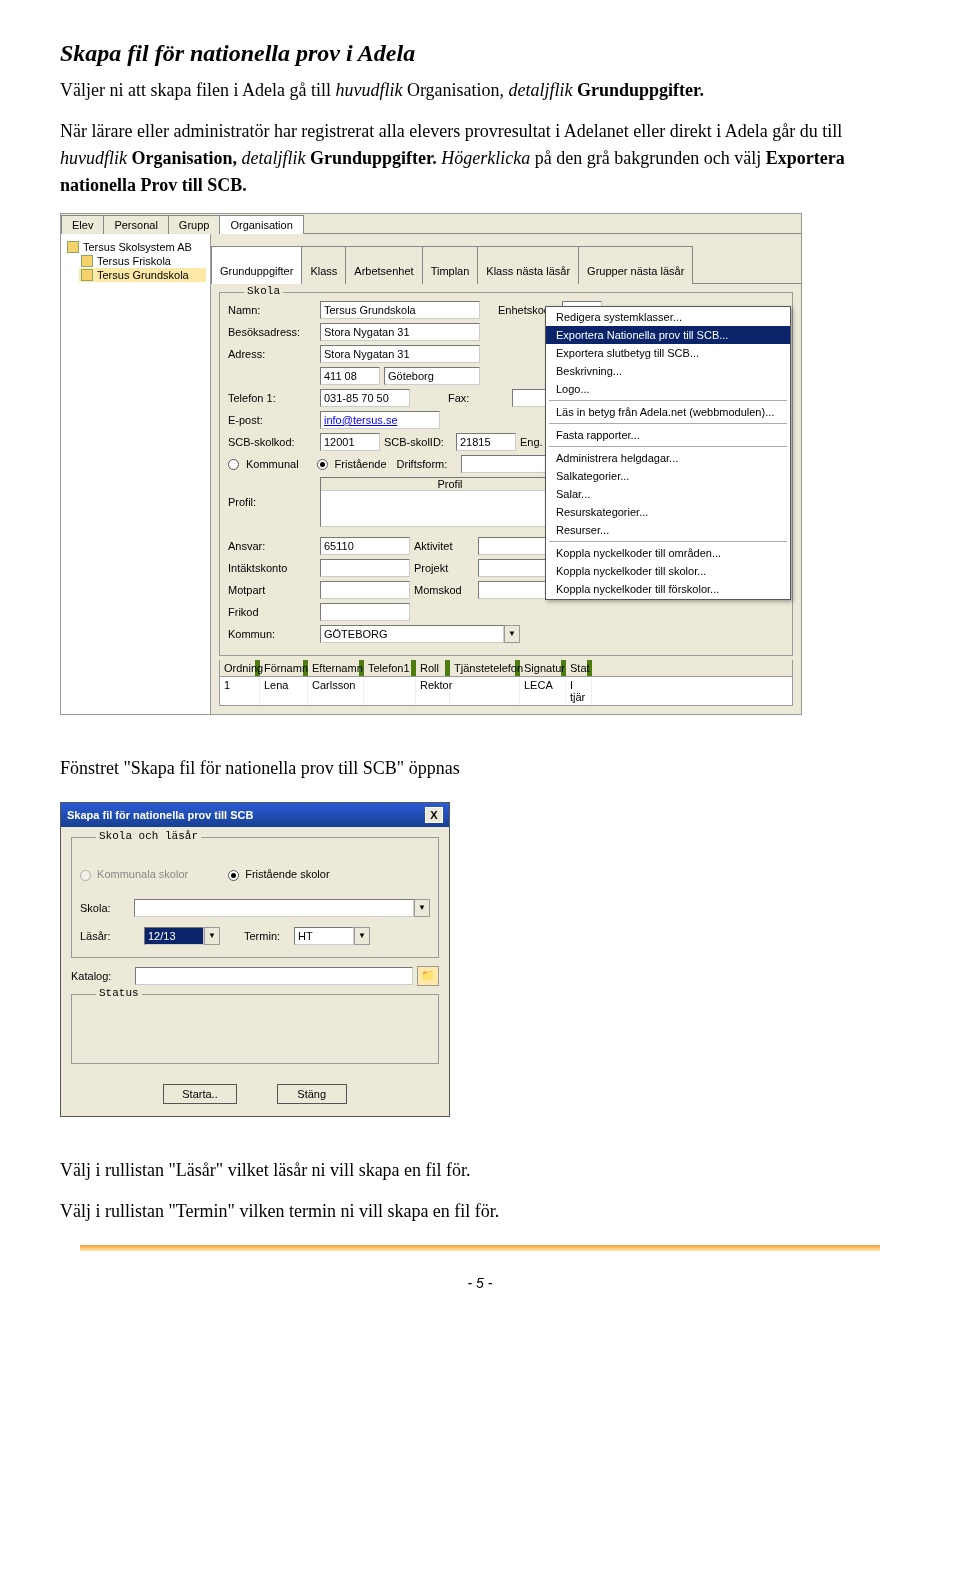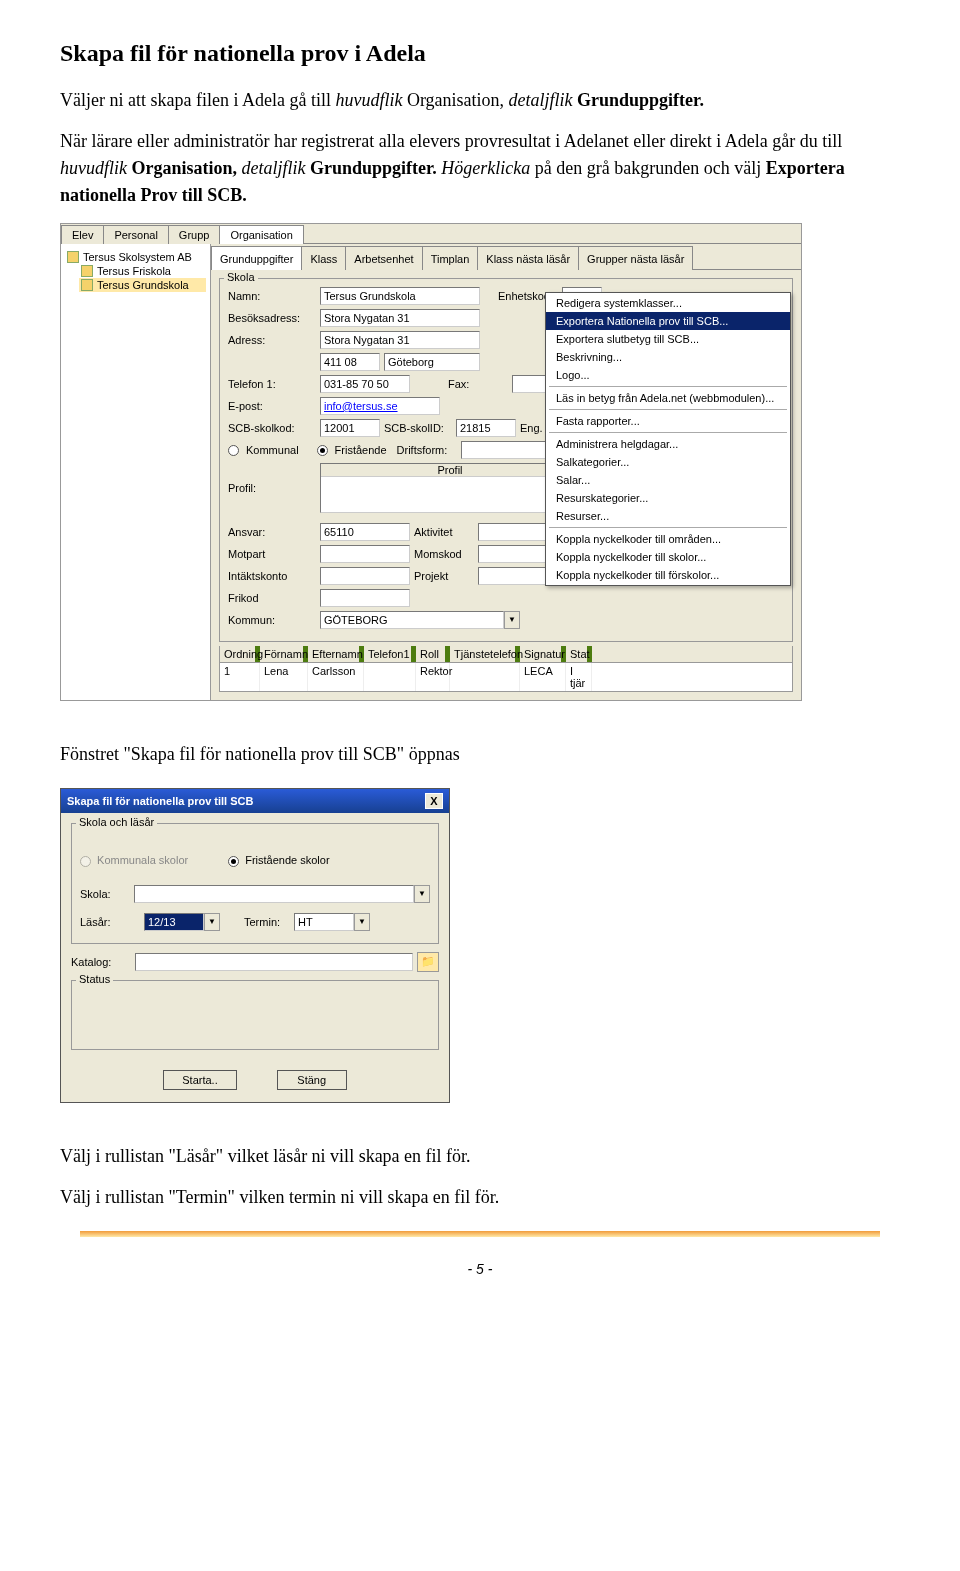--- a/index.html
+++ b/index.html
@@ -1,38 +1,38 @@
 <!DOCTYPE html>
 <html><head>
 <meta charset="utf-8">
 <style>
   * { box-sizing: border-box; margin: 0; padding: 0; }
   body { font-family: "Times New Roman", serif; background: #fff; width: 960px; margin: 0 auto; padding: 40px 60px; color: #000; }
-  h2 { font-size: 24px; font-weight: bold; margin-bottom: 20px; }
+  h2 { font-size: 24px; font-weight: bold; margin-bottom: 10px; font-style: italic; }
   p.bodytext { font-size: 18px; line-height: 1.5; margin-bottom: 14px; }
   p.bodytext .italic { font-style: italic; }
   p.bodytext .bold { font-weight: bold; }
 
   
   .win { font-family: Tahoma, Arial, sans-serif; font-size: 11px; background: #ece9d8; border: 1px solid #999; color: #000; }
   .tabs { display: flex; border-bottom: 1px solid #888; background: #ece9d8; }
   .tab { padding: 3px 10px; border: 1px solid #888; border-bottom: none; background: #ece9d8; margin-right: -1px; position: relative; top: 1px; cursor: default; }
   .tab.active { background: #fff; }
   .app { display: flex; }
   .tree { width: 150px; border-right: 1px solid #999; padding: 6px 4px; background: #fff; }
   .tree-item { display:flex; align-items:center; gap:4px; padding:1px 2px; }
   .tree-item.selected { background: #ffe9a8; }
   .tree-icon { width: 12px; height: 12px; display:inline-block; background:#f5d26a; border:1px solid #8a6; }
   .content { flex: 1; padding: 0; position: relative; }
   .subtabs { display:flex; border-bottom:1px solid #888; background:#ece9d8; }
-  .subtab { padding: 6px 8px; border: 1px solid #888; border-bottom: none; background:#ece9d8; margin-right:-1px; position:relative; top:2px; font-size:11px; }
+  .subtab { padding: 18px 8px; border: 1px solid #888; border-bottom: none; background:#ece9d8; margin-right:-1px; position:relative; top:12px; font-size:11px; }
   .subtab.active { background:#fff; }
   .form-area { padding: 8px; background:#ece9d8; position:relative; }
   .group { border:1px solid #999; padding: 8px; margin-bottom: 4px; position:relative; }
-  .group-title { position:absolute; top:-8px; left:4px; background:#ece9d8; padding:0 3px; font-size:11px; }
+  .group-title { position:absolute; top:-8px; left:24px; background:#ece9d8; padding:0 3px; font-size:11px;font-family:Liberation Mono, monospace; }
   .row { display:flex; align-items:center; margin-bottom: 4px; gap: 4px; }
   .row label { width: 88px; text-align:left; font-size:11px; }
   .row label.narrow { width: 60px; }
   .sunken { background:#fff; border:1px inset #ccc; padding:1px 3px; height:18px; font-size:11px; display:inline-flex; align-items:center; }
   .w160 { width:160px; }
   .w120 { width:120px; }
   .w90 { width:90px; }
   .w60 { width:60px; }
   .w40 { width:40px; }
   .radio { width: 11px; height:11px; border-radius:50%; border:1px solid #555; display:inline-block; margin-right:3px; vertical-align:middle; background:#fff; position:relative; }
@@ -173,29 +173,29 @@
             </div>
           </div>
           <div style="height:6px"></div>
           <div class="row">
             <label>Ansvar:</label>
             <span class="sunken w90">65110</span>
             <label class="narrow">Aktivitet</label>
             <span class="sunken w90"></span>
           </div>
           <div class="row">
+            <label>Intäktskonto</label>
+            <span class="sunken w90"></span>
+            <label class="narrow">Projekt</label>
+            <span class="sunken w90"></span>
+          </div>
+          <div class="row">
             <label>Motpart</label>
             <span class="sunken w90"></span>
             <label class="narrow">Momskod</label>
-            <span class="sunken w90"></span>
-          </div>
-          <div class="row">
-            <label>Intäktskonto</label>
-            <span class="sunken w90"></span>
-            <label class="narrow">Projekt</label>
             <span class="sunken w90"></span>
           </div>
           <div class="row">
             <label>Frikod</label>
             <span class="sunken w90"></span>
           </div>
           <div class="row">
             <label>Kommun:</label>
             <div class="select">
                 <span class="sunken" style="width:184px">GÖTEBORG</span>

